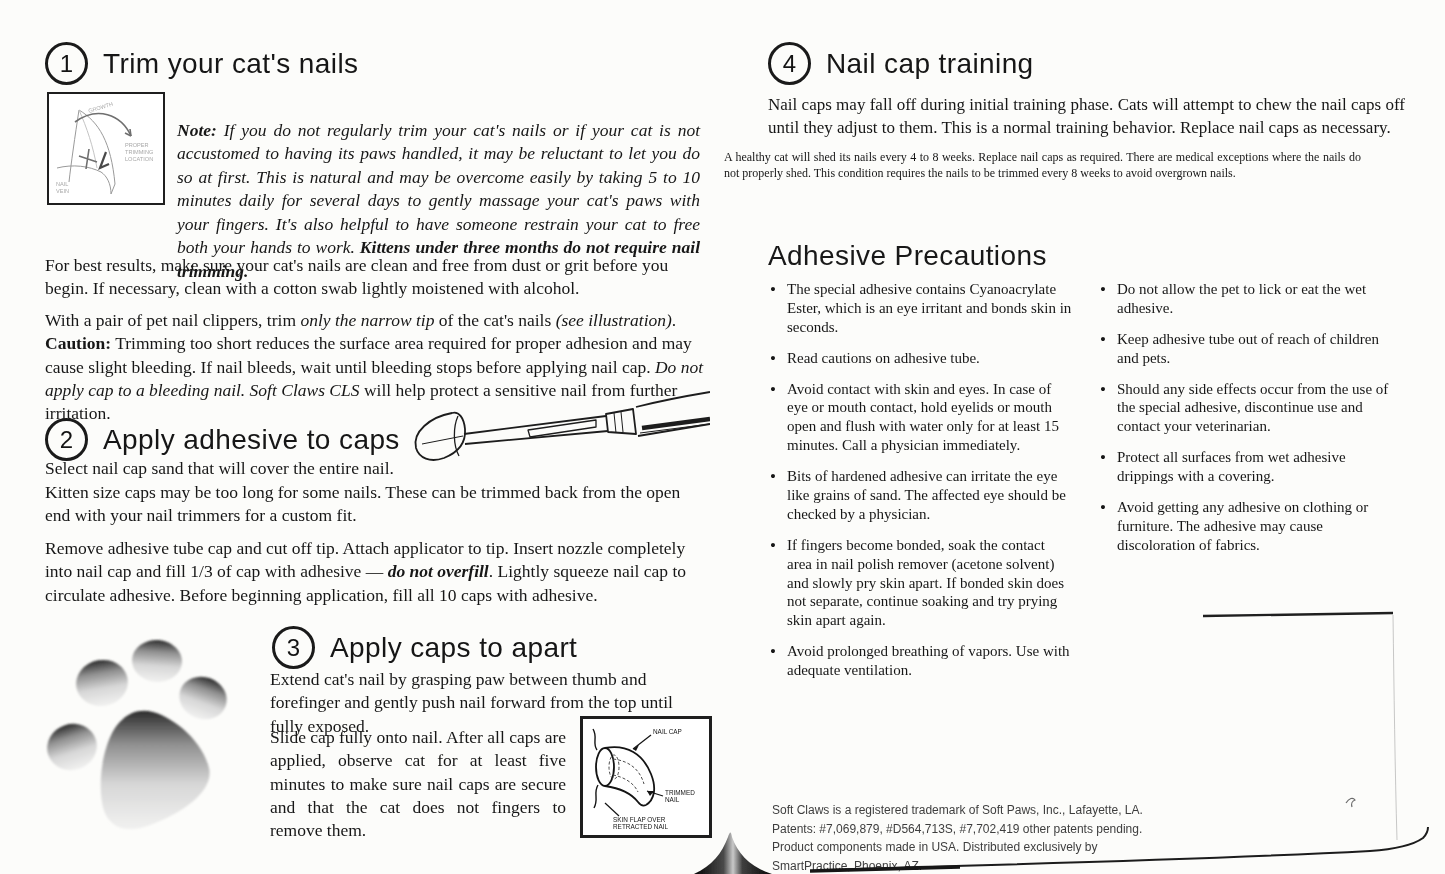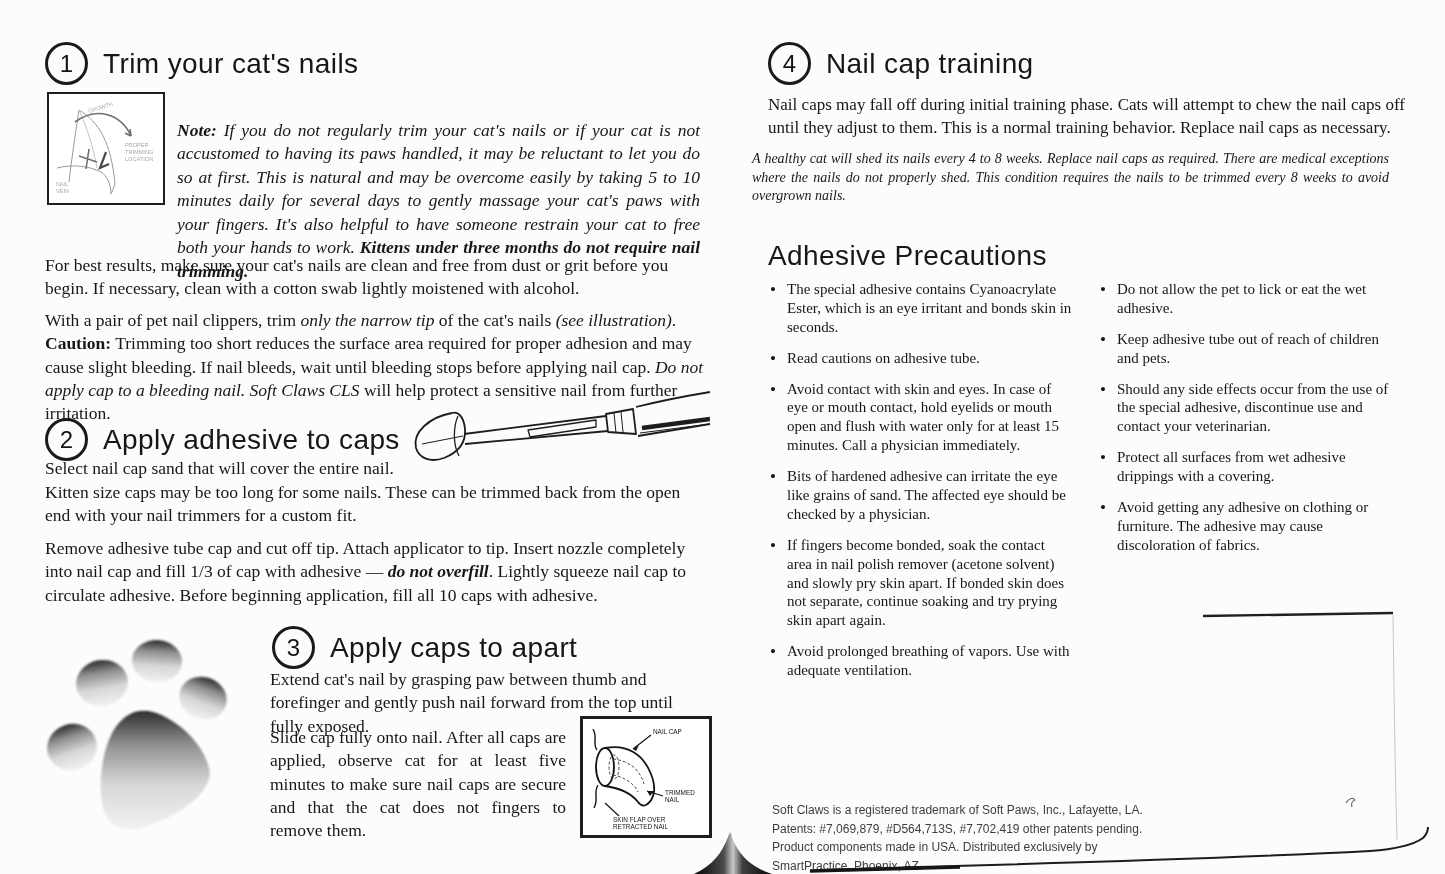--- a/index.html
+++ b/index.html
@@ -167,21 +167,21 @@
       </g>
     </svg>
   </div>
 
   <div class="abs section-head" style="left:768px;top:42px;">
     <div class="num-circle">4</div>
     <div class="head-title">Nail cap training</div>
   </div>
 
   <p class="abs serif body just" style="left:768px;top:94px;width:637px;font-size:17px;">Nail caps may fall off during initial training phase. Cats will attempt to chew the nail caps off until they adjust to them. This is a normal training behavior. Replace nail caps as necessary.</p>
-  <p class="abs serif body just" style="left:752px;top:150px;width:637px;font-size:14px;font-style:italic;">A healthy cat will shed its nails every 4 to 8 weeks. Replace nail caps as required. There are medical exceptions where the nails do not properly shed. This condition requires the nails to be trimmed every 8 weeks to avoid overgrown nails.</p>
+  <p class="abs serif body just" style="left:724px;top:150px;width:637px;font-size:12px;">A healthy cat will shed its nails every 4 to 8 weeks. Replace nail caps as required. There are medical exceptions where the nails do not properly shed. This condition requires the nails to be trimmed every 8 weeks to avoid overgrown nails.</p>
 
   <div class="abs sans" style="left:768px;top:240px;width:637px;text-align:left;font-size:28px;letter-spacing:.4px;">Adhesive Precautions</div>
 
   <ul class="prec serif abs" style="left:770px;top:280px;width:303px;">
     <li>The special adhesive contains Cyanoacrylate Ester, which is an eye irritant and bonds skin in seconds.</li>
     <li>Read cautions on adhesive tube.</li>
     <li>Avoid contact with skin and eyes. In case of eye or mouth contact, hold eyelids or mouth open and flush with water only for at least 15 minutes. Call a physician immediately.</li>
     <li>Bits of hardened adhesive can irritate the eye like grains of sand. The affected eye should be checked by a physician.</li>
     <li>If fingers become bonded, soak the contact area in nail polish remover (acetone solvent) and slowly pry skin apart. If bonded skin does not separate, continue soaking and try prying skin apart again.</li>
     <li>Avoid prolonged breathing of vapors. Use with adequate ventilation.</li>

